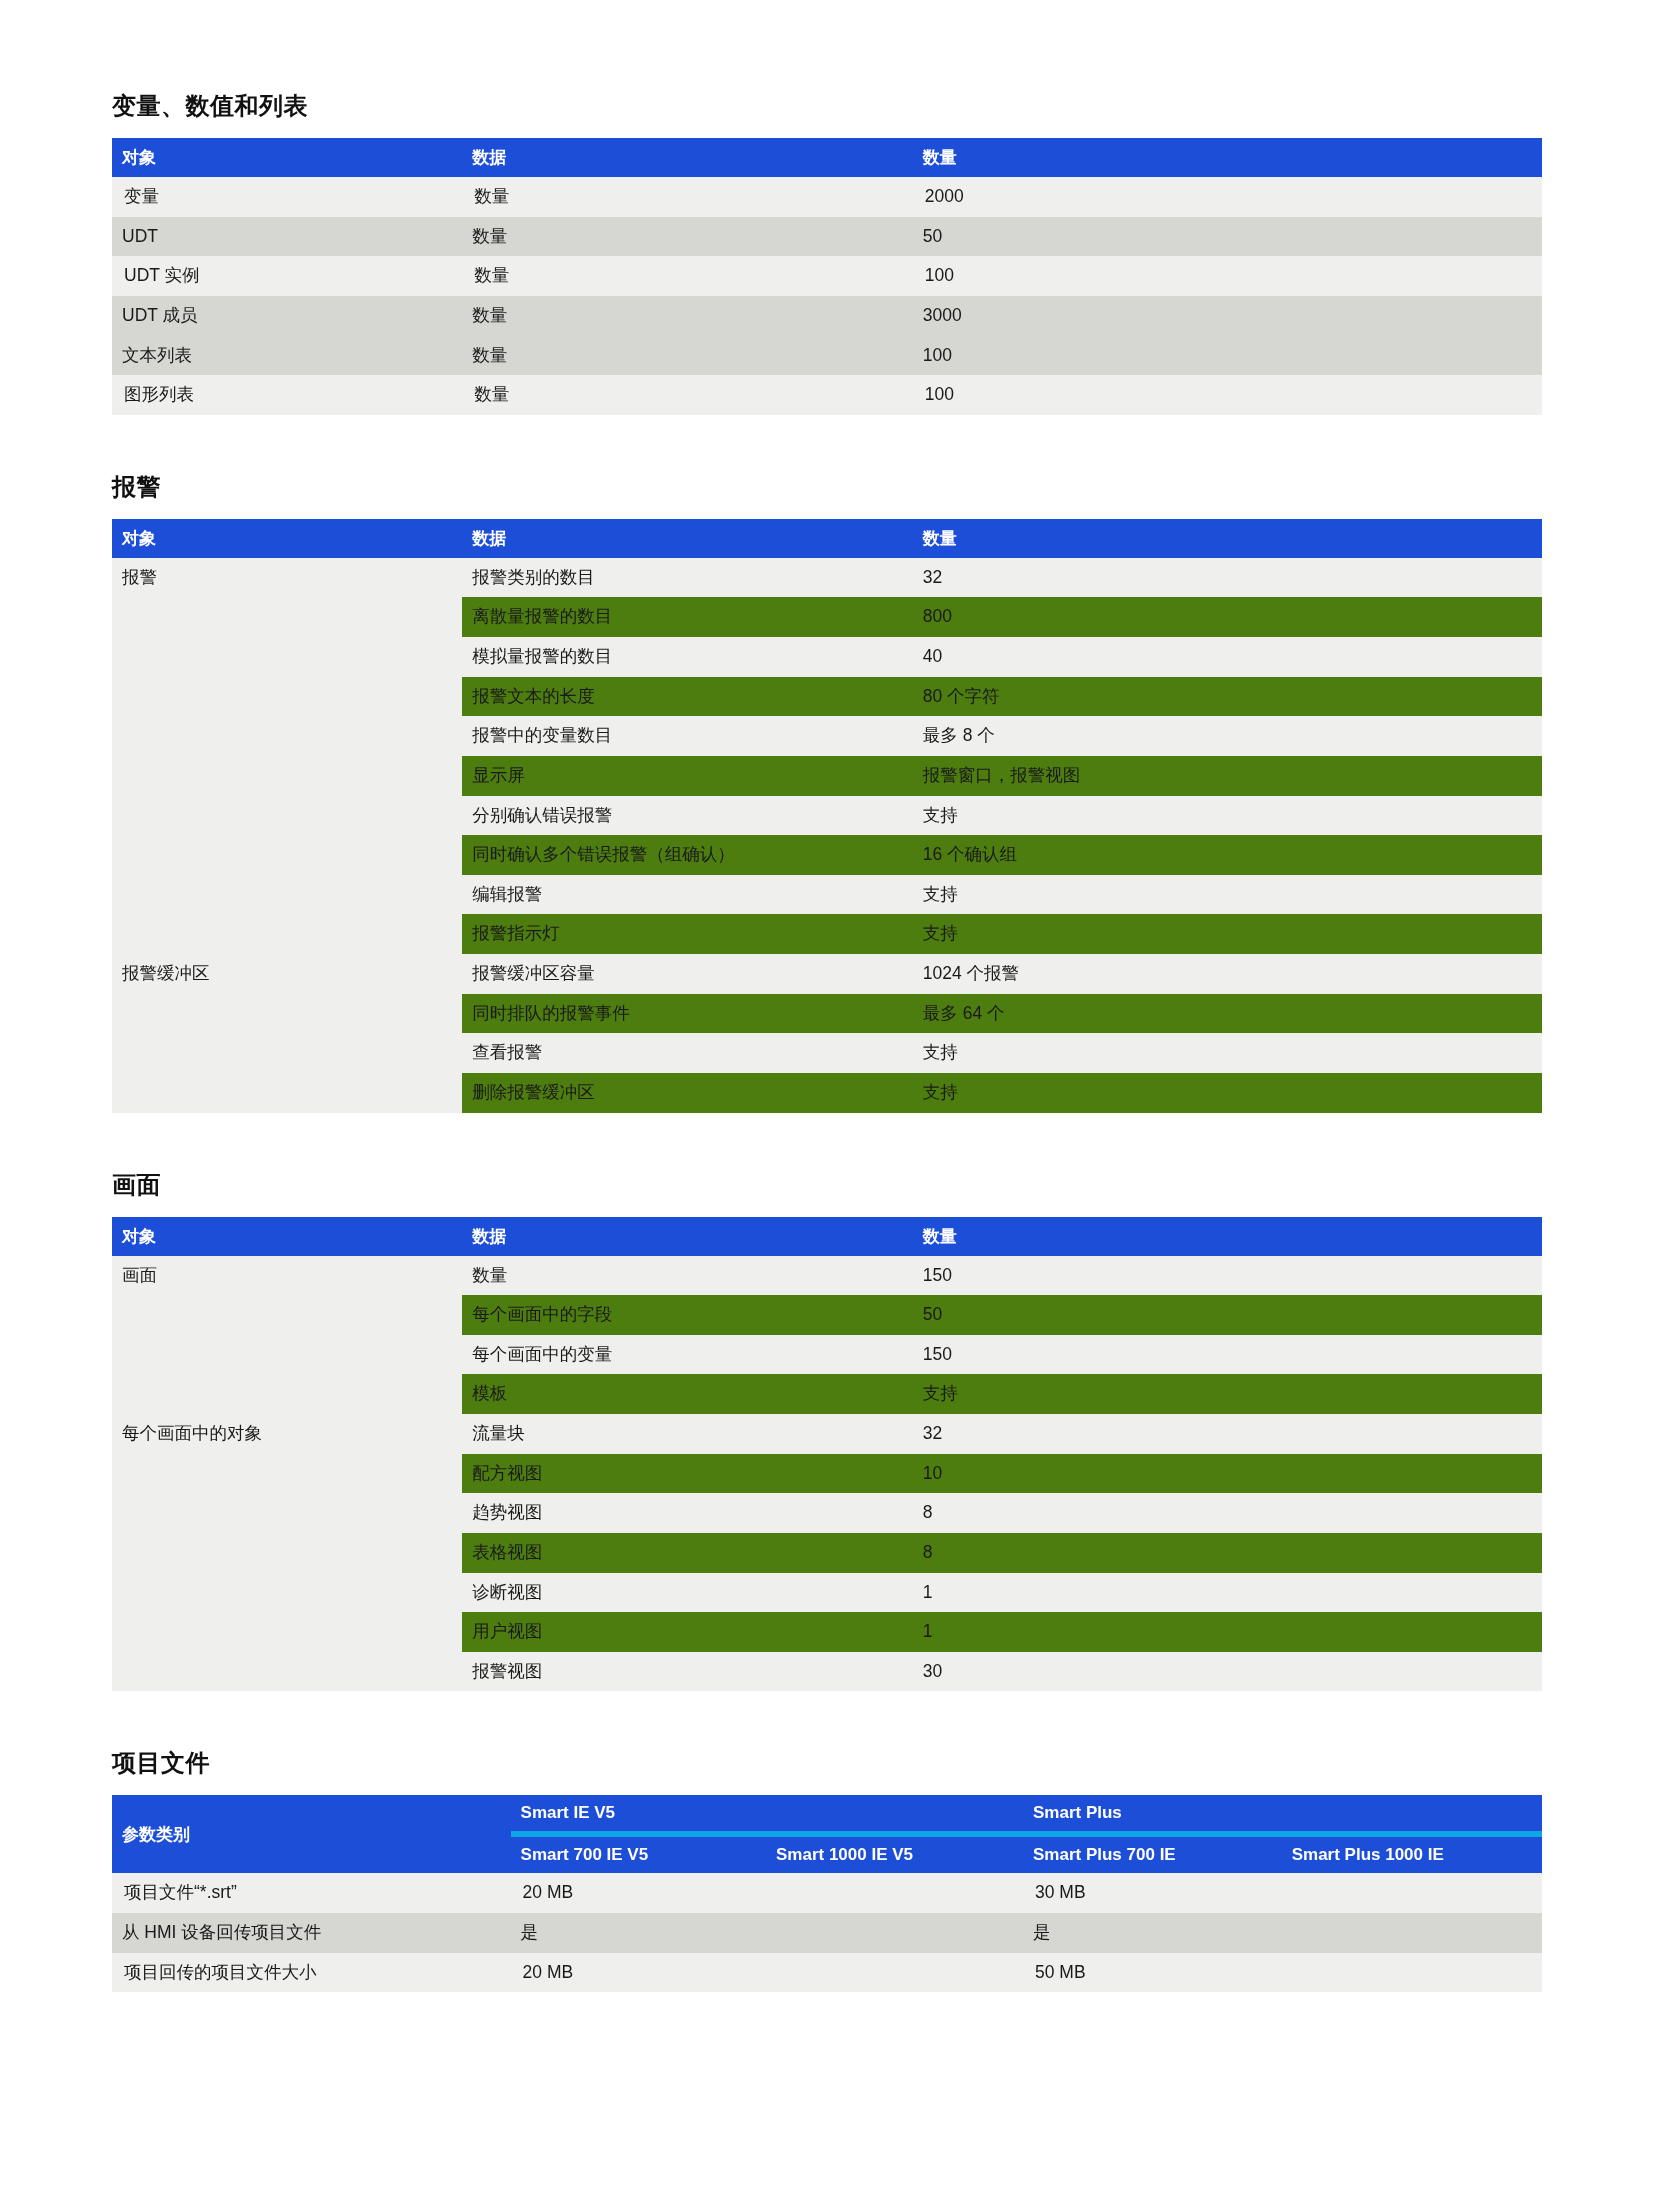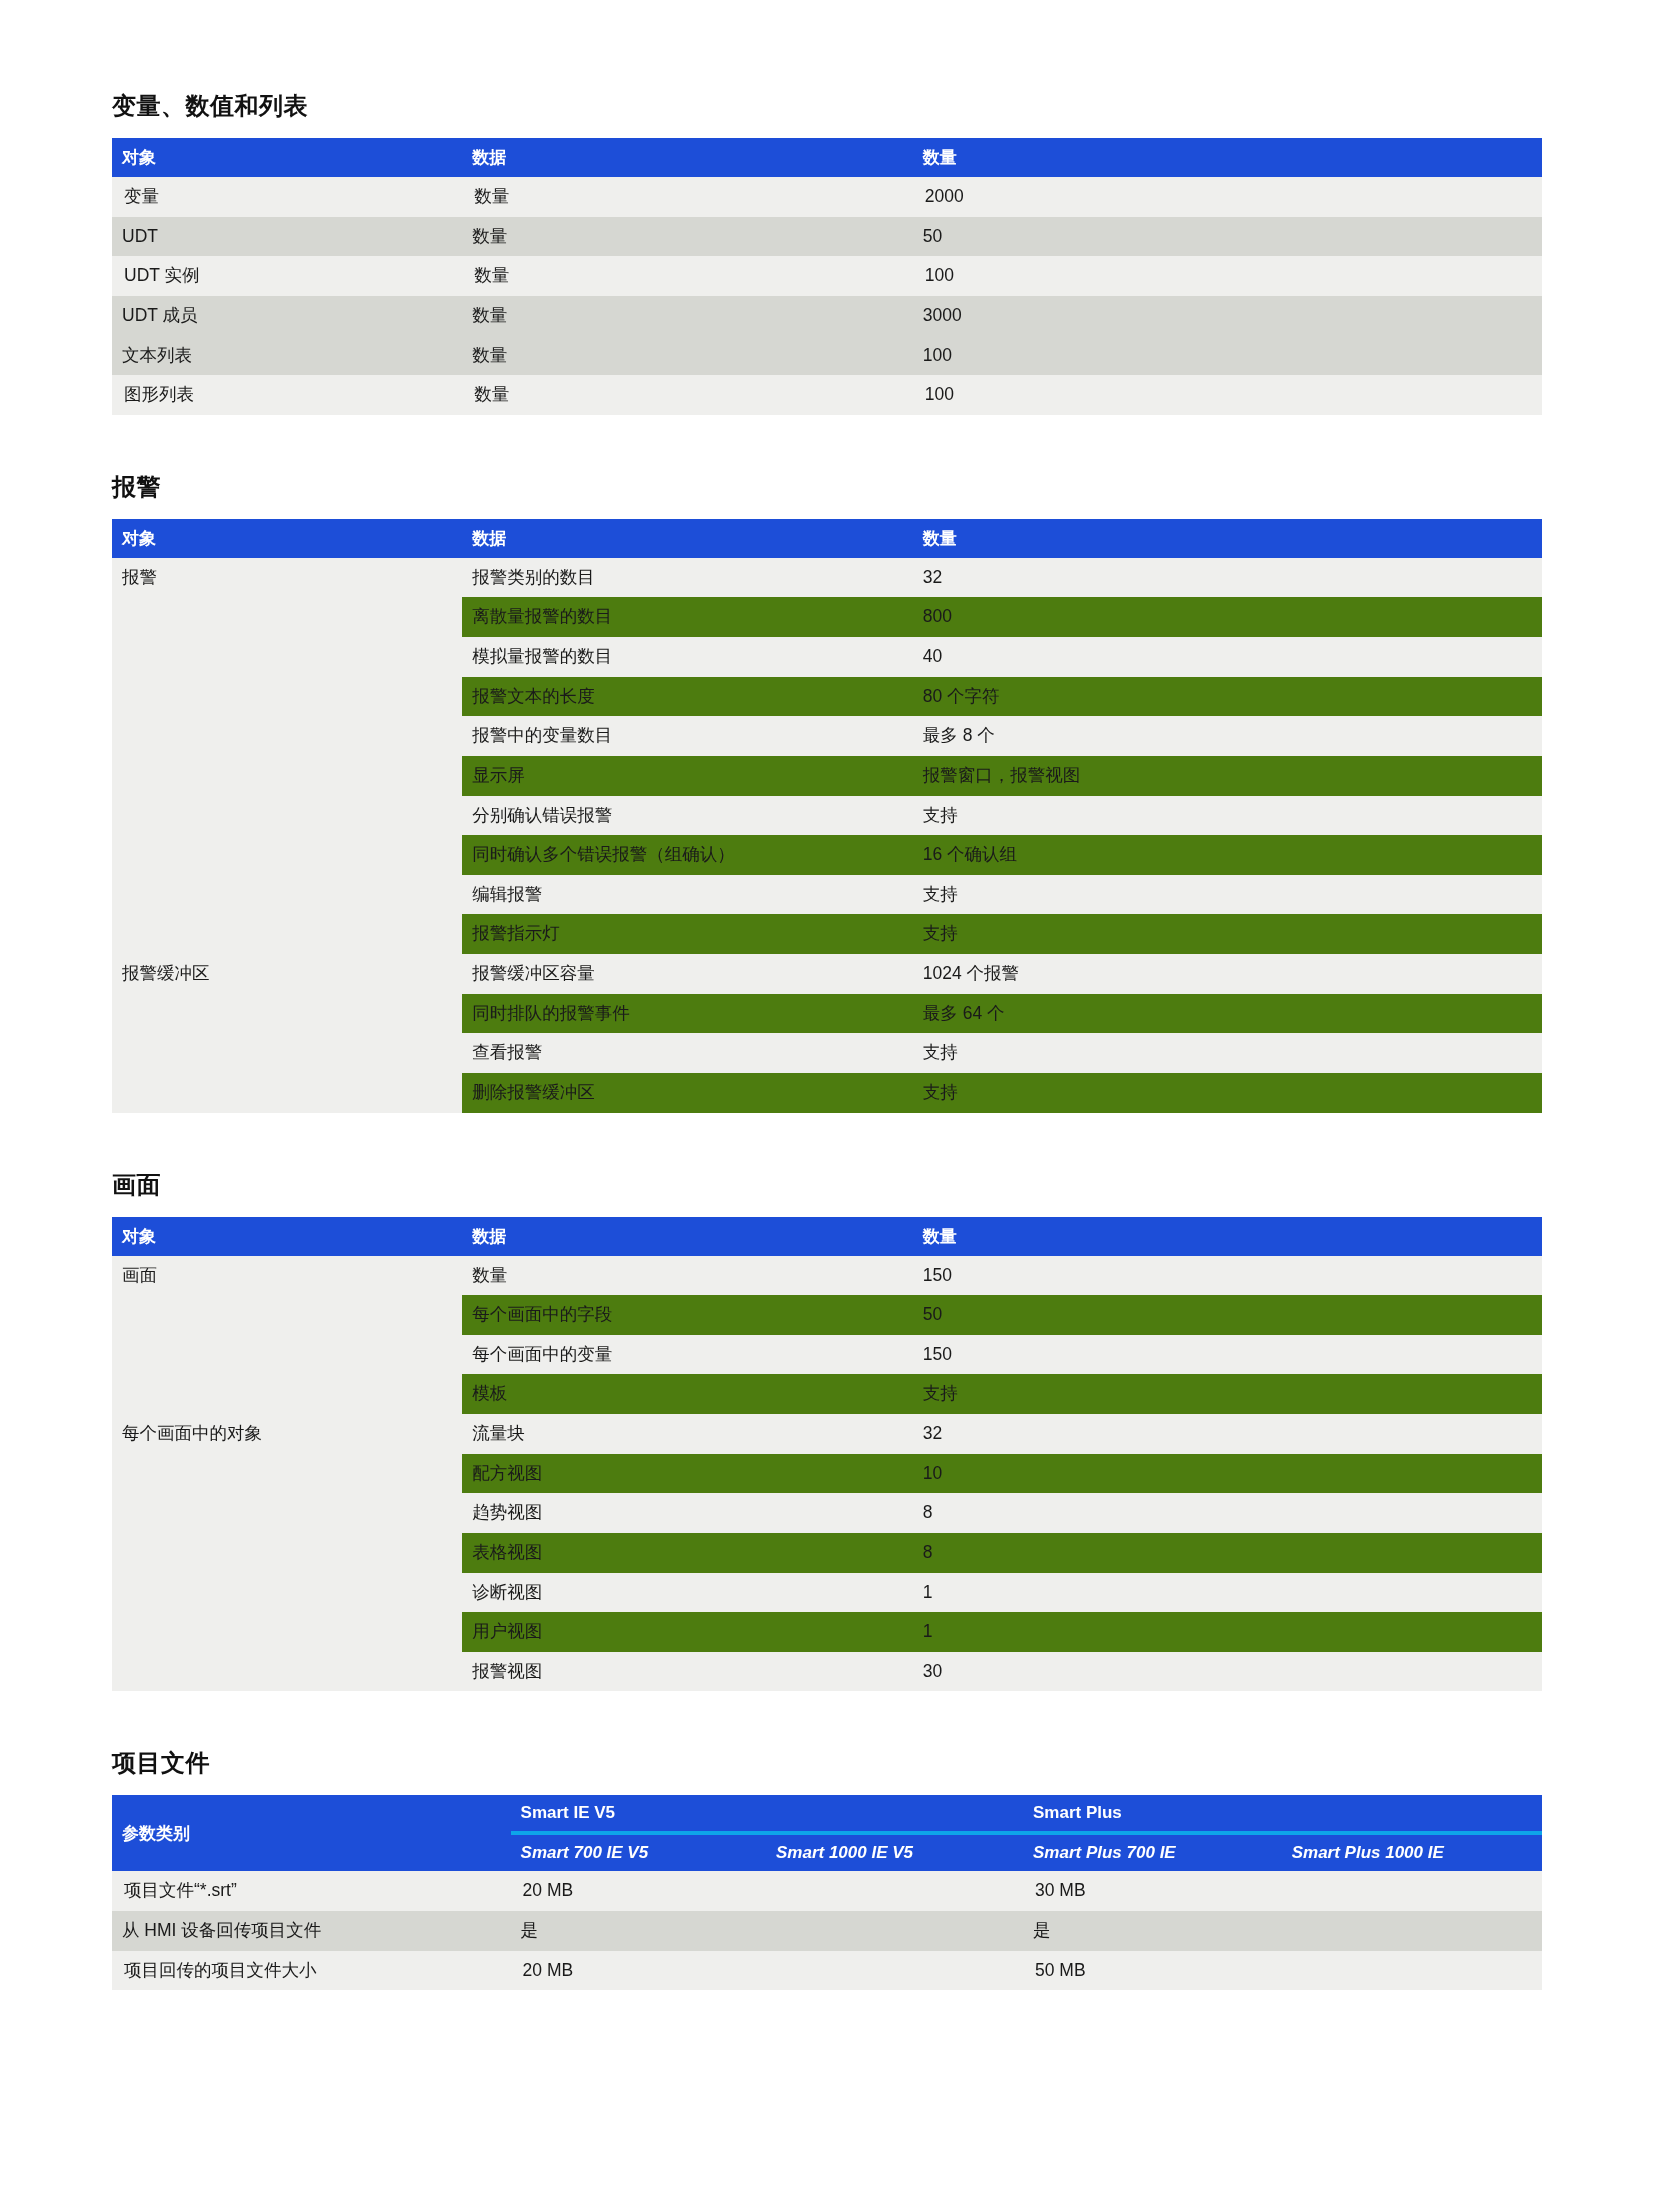--- a/index.html
+++ b/index.html
@@ -67,22 +67,21 @@
   .col-c { width: 44%; }
 
   
   .pf-col-a { width: 24.5%; }
   .pf-col-b { width: 15.7%; }
   .pf-col-c { width: 15.8%; }
   .pf-col-d { width: 15.9%; }
   .pf-col-e { width: 16.0%; }
 
   table.spec thead th.sub {
-    border-top: 4px solid #0ea5e9;
-    font-style: italic;
+    border-top: 6px solid #0ea5e9;
   }
   .divider-cell {
     border-left: 1px solid #ffffff;
   }
 </style>
 </head>
 <body>
 
 <div class="page">
 

